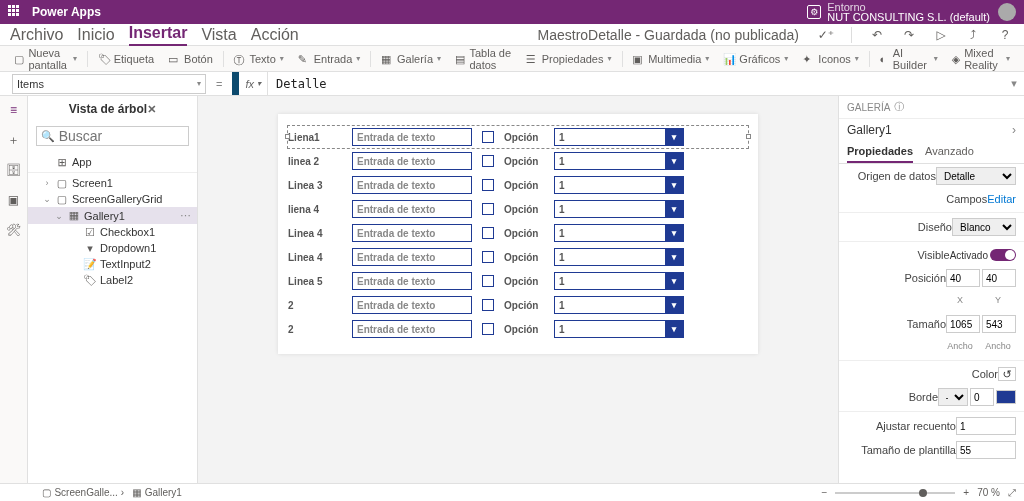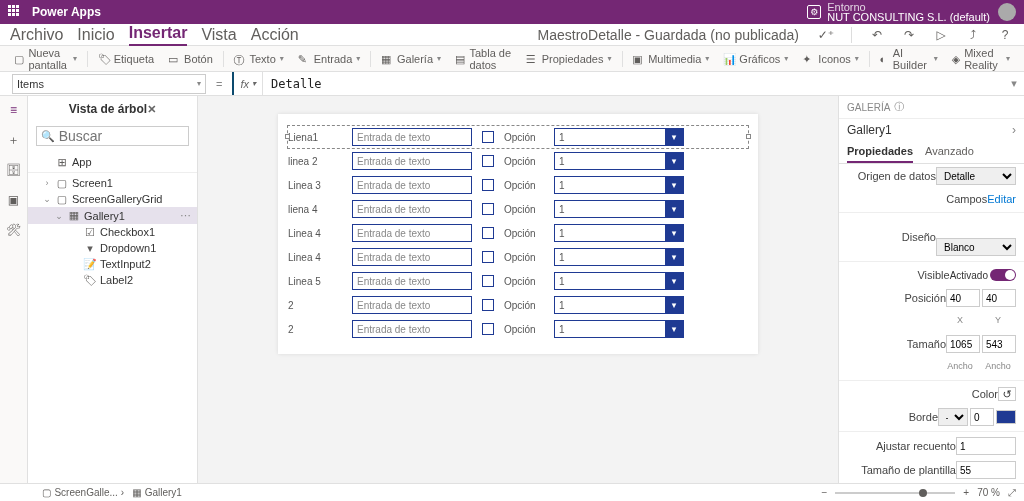--- a/index.html
+++ b/index.html
@@ -29,21 +29,21 @@
 .ribbon { height: 26px; background: #faf9f8; border-bottom: 1px solid #e0e0e0; display: flex; align-items: center; padding: 0 10px; gap: 6px; color: #605e5c; }
 .ribbon .rb { display: flex; align-items: center; gap: 4px; font-size: 11px; padding: 2px 4px; cursor: pointer; }
 .ribbon .rb .chev { font-size: 8px; color: #888; }
 .ribbon .sep { width:1px; height:16px; background:#e0e0e0; }
 .ribbon .ico { width:12px; height:12px; display:inline-block; }
 
 
 .formulabar { height: 24px; display: flex; align-items: center; border-bottom: 1px solid #e0e0e0; background:#fff; }
 .formulabar .prop-select { width: 194px; height: 20px; margin-left: 12px; border: 1px solid #ccc; font-size: 11px; padding: 0 4px; display:flex; align-items:center; justify-content:space-between;}
 .formulabar .eq { padding: 0 10px; color: #888; }
-.formulabar .fx { font-style: italic; color: #666; padding: 0 6px; border-left:2px solid #0c4a6e; border-right:1px solid #e0e0e0; height:100%; display:flex; align-items:center;}
+.formulabar .fx { font-style: italic; color: #666; padding: 0 6px; border-left:7px solid #0c4a6e; border-right:1px solid #e0e0e0; height:100%; display:flex; align-items:center;}
 .formulabar .formula { flex: 1; padding: 0 8px; font-family: Consolas, monospace; font-size: 12px; color: #222; }
 .formulabar .expand { width: 20px; text-align:center; color:#888; cursor:pointer;}
 
 
 .main { display: flex; height: calc(501px - 24px - 22px - 26px - 24px - 18px); }
 .leftrail { width: 28px; background: #faf9f8; border-right: 1px solid #e0e0e0; display: flex; flex-direction: column; align-items: center; padding-top: 6px; gap: 14px; }
 .leftrail .ri { width: 16px; height: 16px; color: #605e5c; cursor: pointer; display:flex;align-items:center;justify-content:center; font-size:12px;}
 .leftrail .ri.active { color: #742774; }
 
 
@@ -59,21 +59,21 @@
 .treepanel .node.selected { background: #e6e1ec; }
 .treepanel .node .more { margin-left:auto; color:#888; }
 .indent1 { padding-left: 14px !important; }
 .indent2 { padding-left: 26px !important; }
 .indent4 { padding-left: 56px !important; }
 
 
 .canvas-wrap { flex: 1; background: #f3f3f3; display: flex; align-items: flex-start; justify-content: center; overflow:hidden; position:relative;}
 .canvas { width: 480px; background: #fff; margin-top: 18px; padding: 12px 10px; box-shadow: 0 0 4px rgba(0,0,0,.1);}
 .gallery { }
-.grow { display: flex; align-items: center; gap: 10px; height: 22px; margin-bottom: 2px; }
+.grow { display: flex; align-items: center; gap: 10px; height: 22px; margin-bottom: 2px; font-weight: bold; }
 .grow .lbl { width: 54px; font-size: 10px; color: #555; }
 .grow .txt { width: 120px; height: 18px; border: 1px solid #1f3a93; font-size: 10px; padding: 0 4px; display:flex; align-items:center; color:#888;}
 .grow .chk { width: 12px; height: 12px; border: 1px solid #1f3a93; }
 .grow .chklbl { font-size: 10px; color:#555; width:40px;}
 .grow .dd { width: 130px; height: 18px; border: 1px solid #1f3a93; display:flex; align-items:center; font-size:10px; }
 .grow .dd .val { flex:1; padding:0 4px; color:#555;}
 .grow .dd .ar { width:18px; height:100%; background:#1f3a93; color:#fff; display:flex; align-items:center; justify-content:center; font-size:9px;}
 .grow.selected { outline: 1px dashed #888; position:relative;}
 .handle { position:absolute; width:5px; height:5px; border:1px solid #888; background:#fff;}
 
@@ -412,21 +412,21 @@
           </span>
         </div>
       <div class="prow">
           <span class="pl">Campos</span>
           <span class="pv link">Editar</span>
         </div>
       <div class="divider"></div>
       <div class="prow">
           <span class="pl">Diseño</span>
           <span class="pv">
-            <select style="width:80px;margin-top:20px;"><option>Blanco</option></select>
+            <select style="width:64px;"><option>Blanco</option></select>
           </span>
         </div>
       <div class="divider"></div>
       <div class="prow">
           <span class="pl">Visible</span>
           <span class="pv">
             <span style="font-size:10px;">Activado</span>
             <div class="toggle"></div>
           </span>
         </div>

